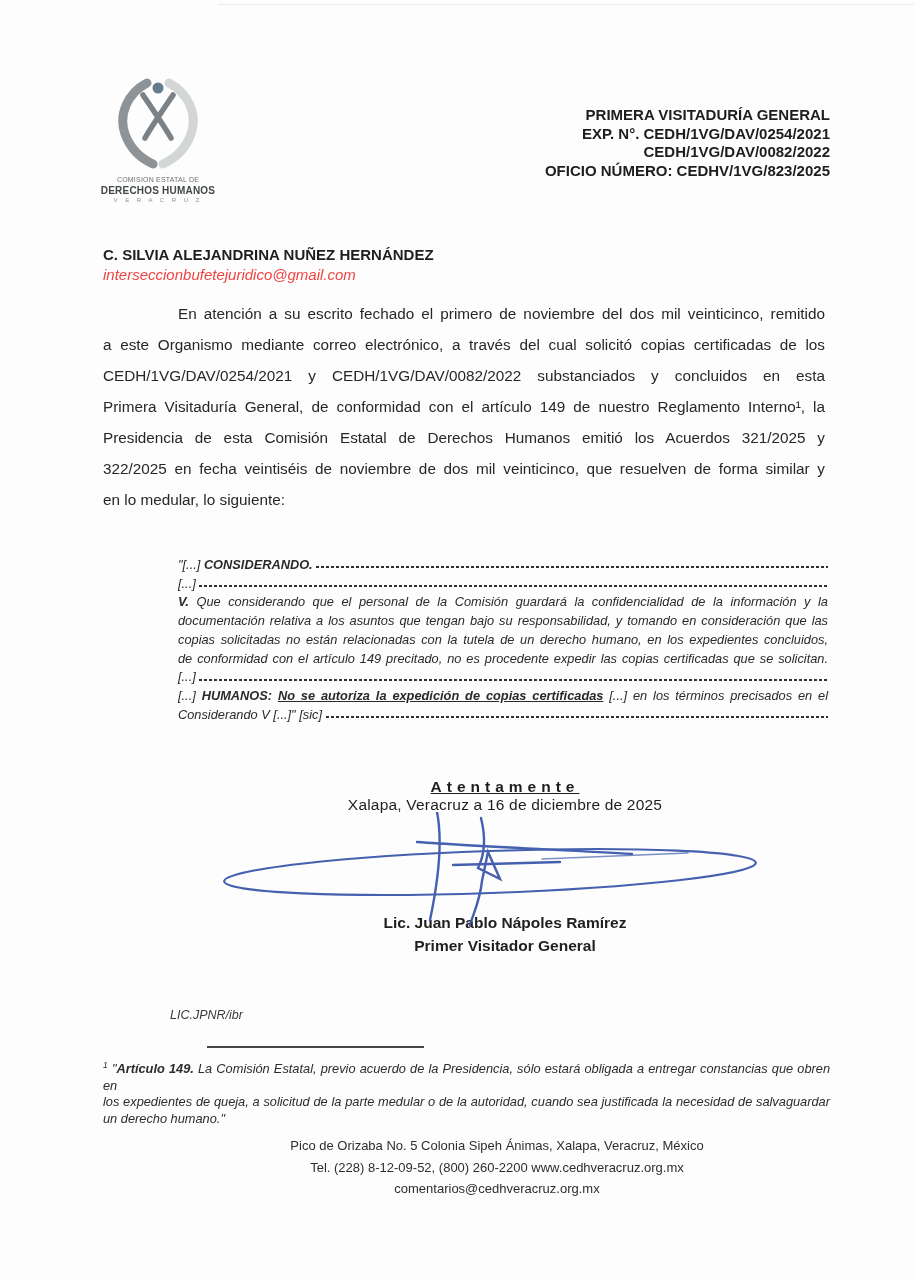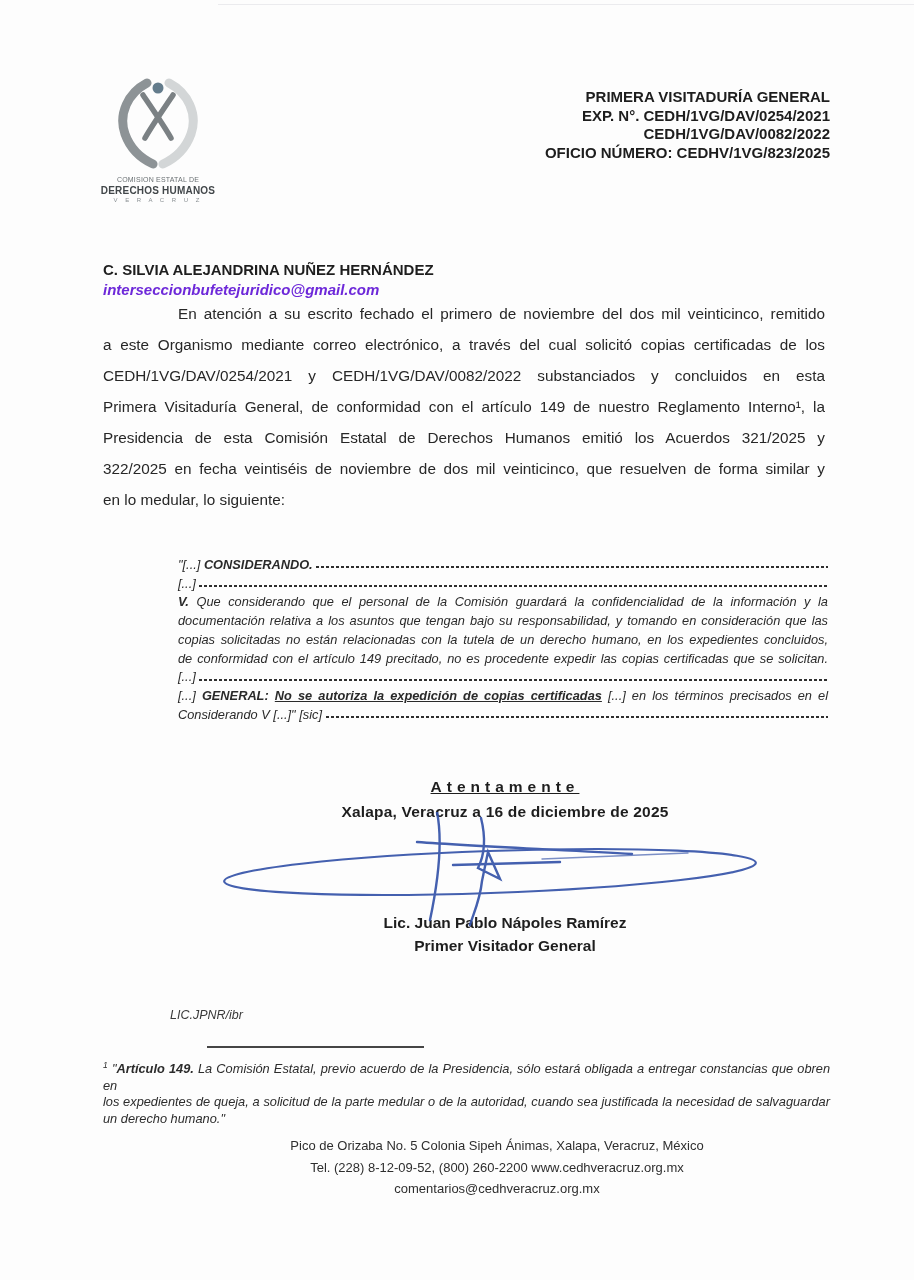--- a/index.html
+++ b/index.html
@@ -11,27 +11,27 @@
   .scan-topline { position:absolute; top:4px; left:218px; right:0; height:1px; background:#ebebee; }
 
   
   .logo-block { position:absolute; left:100px; top:78px; width:116px; text-align:center; }
   .logo-caption { margin-top:2px; line-height:1.25;text-align:center; }
   .logo-l1 { font-size:7px; color:#6a7073; letter-spacing:.2px; }
   .logo-l2 { font-size:10px; font-weight:bold; color:#42474a; letter-spacing:.2px; }
   .logo-l3 { font-size:6px; color:#8a9093; letter-spacing:3px; }
 
   
-  .hdr { position:absolute; top:88px; right:84px; text-align:right;
+  .hdr { position:absolute; top:106px; right:84px; text-align:right;
          font-weight:bold; font-size:15px; line-height:18.7px; color:#1d1d1d; }
 
   
-  .addressee { position:absolute; left:103px; top:260px; line-height:19.5px; }
+  .addressee { position:absolute; left:103px; top:245px; line-height:19.5px; }
   .addr-name { font-size:15px; font-weight:bold; color:#1e1e1e; }
-  .addr-email { font-size:15px; font-weight:bold; font-style:italic; color:#6d28d9; }
+  .addr-email { font-size:15px; font-weight:normal; font-style:italic; color:#ef4444; }
 
   
   .body-par { position:absolute; left:103px; top:298px; width:722px;
               font-size:15.3px; line-height:31px; color:#272727; }
   .body-line { text-align:justify; text-align-last:justify; }
   .body-line:first-child { text-indent:75px; }
   .body-line:last-child  { text-align-last:left; }
 
   
   .quote { position:absolute; left:178px; top:556px; width:650px;
@@ -41,21 +41,21 @@
   .pre { white-space:pre-wrap; }
   .qb { font-weight:bold;text-align:right; }
   .qu { font-weight:bold; text-decoration:underline; }
   .dashfill { flex:1 1 auto; min-width:18px; height:2px; align-self:center;
               margin-top:4px;
               background:repeating-linear-gradient(90deg,#2e2e2e 0 3px,transparent 3px 5px); }
 
   
   .closing { position:absolute; left:145px; top:778px; width:720px; text-align:center; color:#1e1e1e; }
   .atentamente { font-size:15.5px; font-weight:bold; letter-spacing:5px;text-decoration:underline; }
-  .place-date { font-size:15.5px; font-weight:bold; margin-top:7px; letter-spacing:.2px; }
+  .place-date { font-size:15.5px; font-weight:normal; margin-top:0; letter-spacing:.2px; }
   .signer { position:absolute; left:145px; top:911px; width:720px; text-align:center;
             font-size:15.5px; font-weight:bold; line-height:23px; color:#1e1e1e; }
 
   .signature-svg { position:absolute; left:212px; top:812px; z-index:5; }
 
   
   .ref-initials { position:absolute; left:170px; top:1008px; font-size:12.5px; color:#3a3a3a;font-style:italic; }
   .fn-rule { position:absolute; left:207px; top:1046px; width:217px; height:2px; background:#454545; }
   .footnote { position:absolute; left:103px; top:1057px; width:727px;
               font-size:12.8px; line-height:16.5px; font-style:italic; color:#2c2c2c; }
@@ -126,21 +126,21 @@
       <span class="qb">V.</span><span class="pre"> Que considerando que el personal de la Comisión guardará la confidencialidad de la información y la</span>
     </div>
     <div class="q-just">documentación relativa a los asuntos que tengan bajo su responsabilidad, y tomando en consideración que las</div>
     <div class="q-just">copias solicitadas no están relacionadas con la tutela de un derecho humano, en los expedientes concluidos,</div>
     <div class="q-just">de conformidad con el artículo 149 precitado, no es procedente expedir las copias certificadas que se solicitan.</div>
     <div class="flexline">
       <span class="pre">[...] </span>
         <span class="dashfill"></span>
     </div>
     <div class="q-just">
-      <span class="pre">[...] </span><span class="qb pre">GENERAL: </span><span class="qu pre">No se autoriza la expedición de copias certificadas</span><span class="pre"> [...] en los términos precisados en el</span>
+      <span class="pre">[...] </span><span class="qb pre">HUMANOS: </span><span class="qu pre">No se autoriza la expedición de copias certificadas</span><span class="pre"> [...] en los términos precisados en el</span>
     </div>
     <div class="flexline">
       <span class="pre">Considerando V [...]" [sic] </span>
         <span class="dashfill"></span>
     </div>
   </div>
 
   <div class="closing">
     <div class="atentamente">Atentamente</div>
     <div class="place-date">Xalapa, Veracruz a 16 de diciembre de 2025</div>

